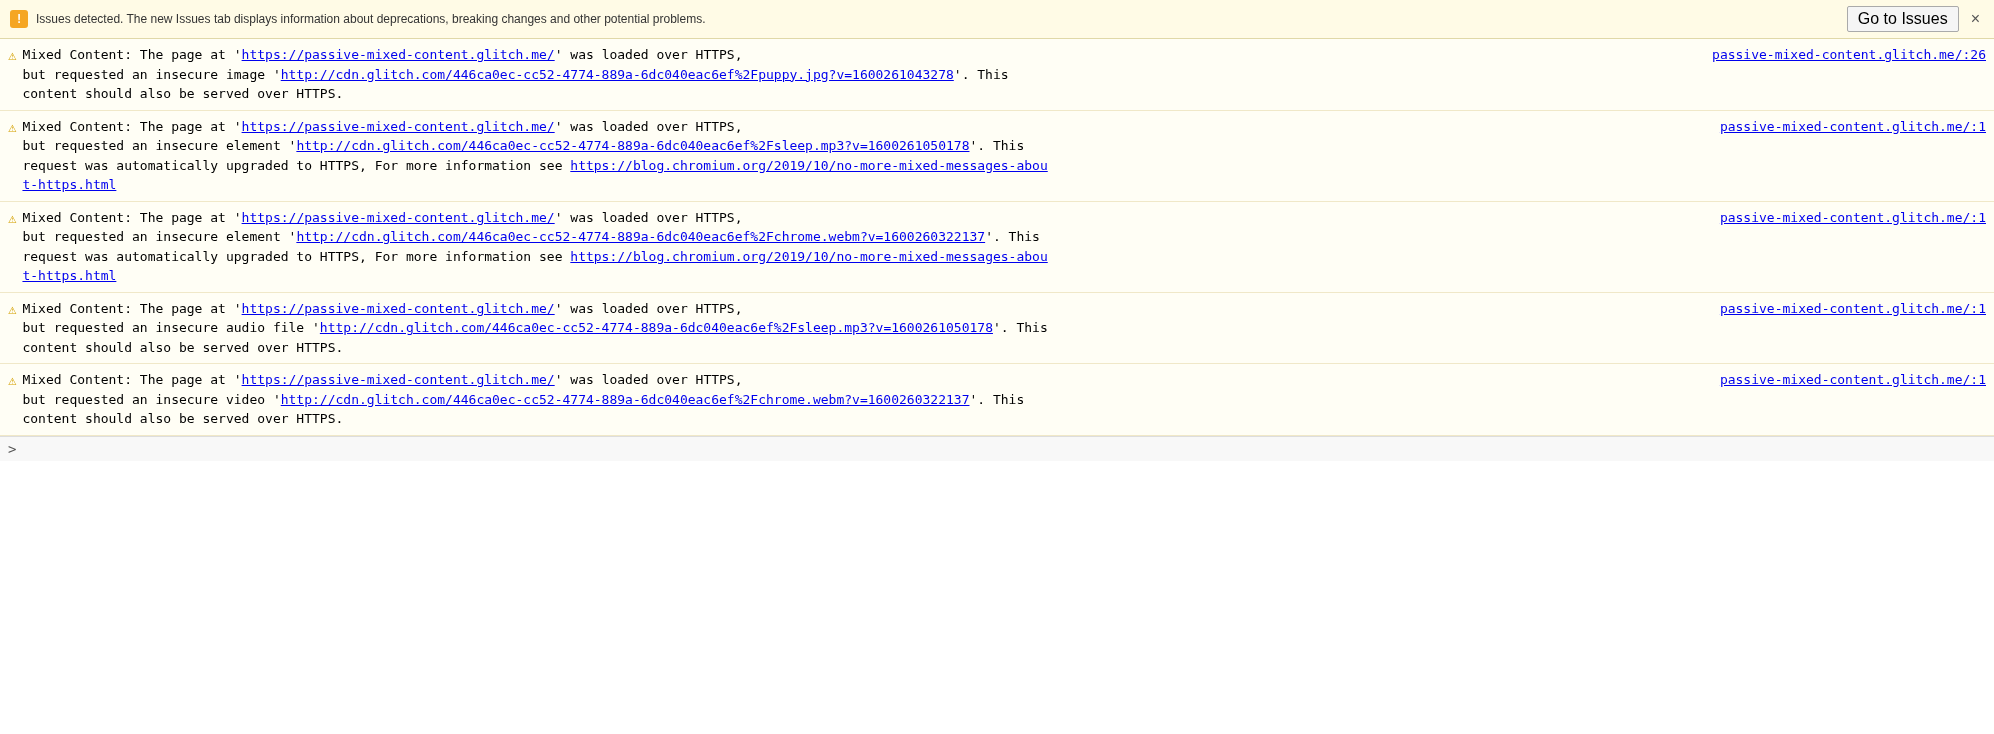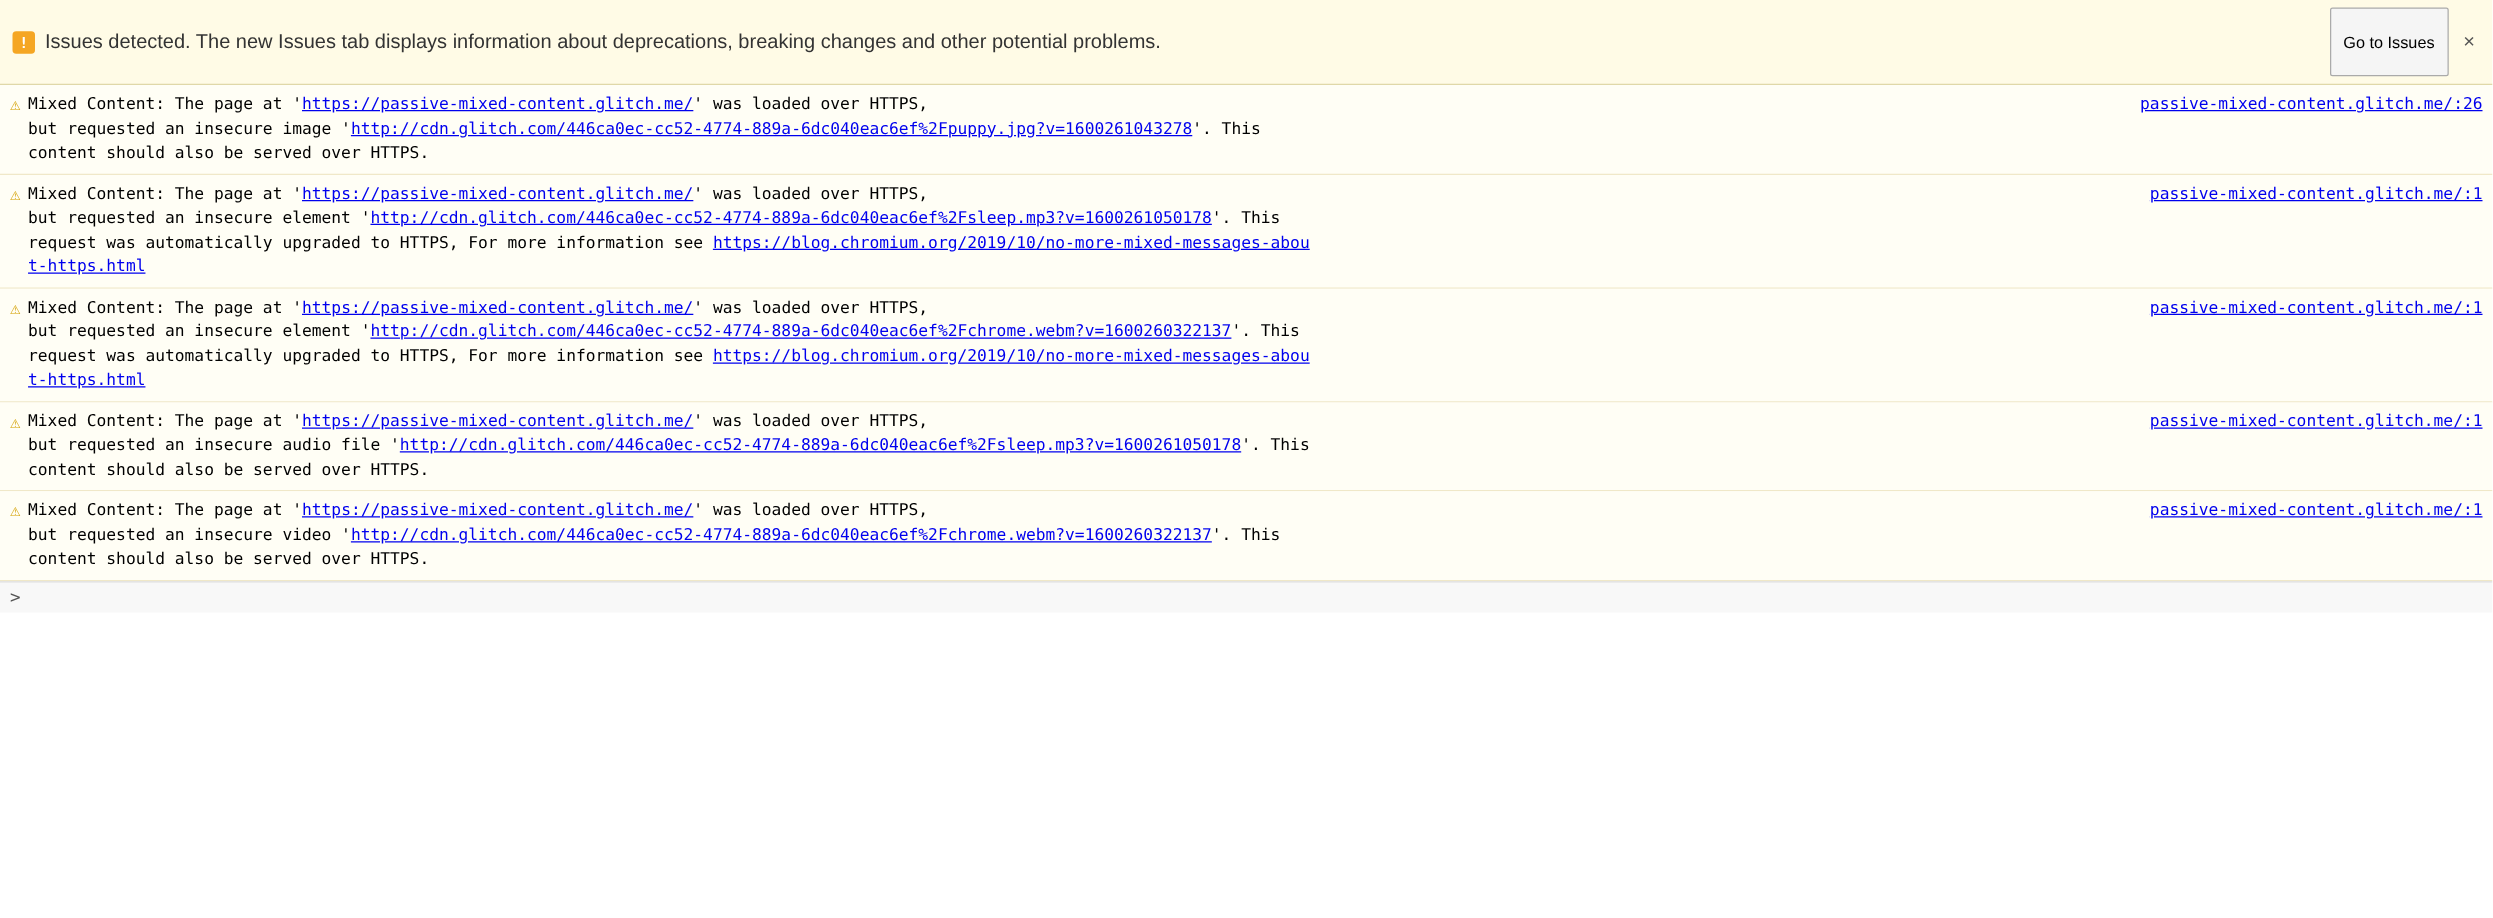--- a/index.html
+++ b/index.html
@@ -23,29 +23,29 @@
       align-items: center;
       padding: 6px 10px;
       background: #fffbe6;
       border-bottom: 1px solid #e0d8a8;
       gap: 8px;
     }
 
     .issues-banner-text {
       flex: 1;
       font-family: Arial, sans-serif;
-      font-size: 16px;
+      font-size: 12px;
       color: #333;
     }
 
     .go-to-issues-btn {
       border: 1px solid #aaa;
       background: #f5f5f5;
-      padding: 19px 10px;
-      font-size: 13px;
+      padding: 3px 10px;
+      font-size: 16px;
       font-family: Arial, sans-serif;
       cursor: pointer;
       border-radius: 2px;
     }
 
     .close-btn {
       background: none;
       border: none;
       font-size: 16px;
       cursor: pointer;

